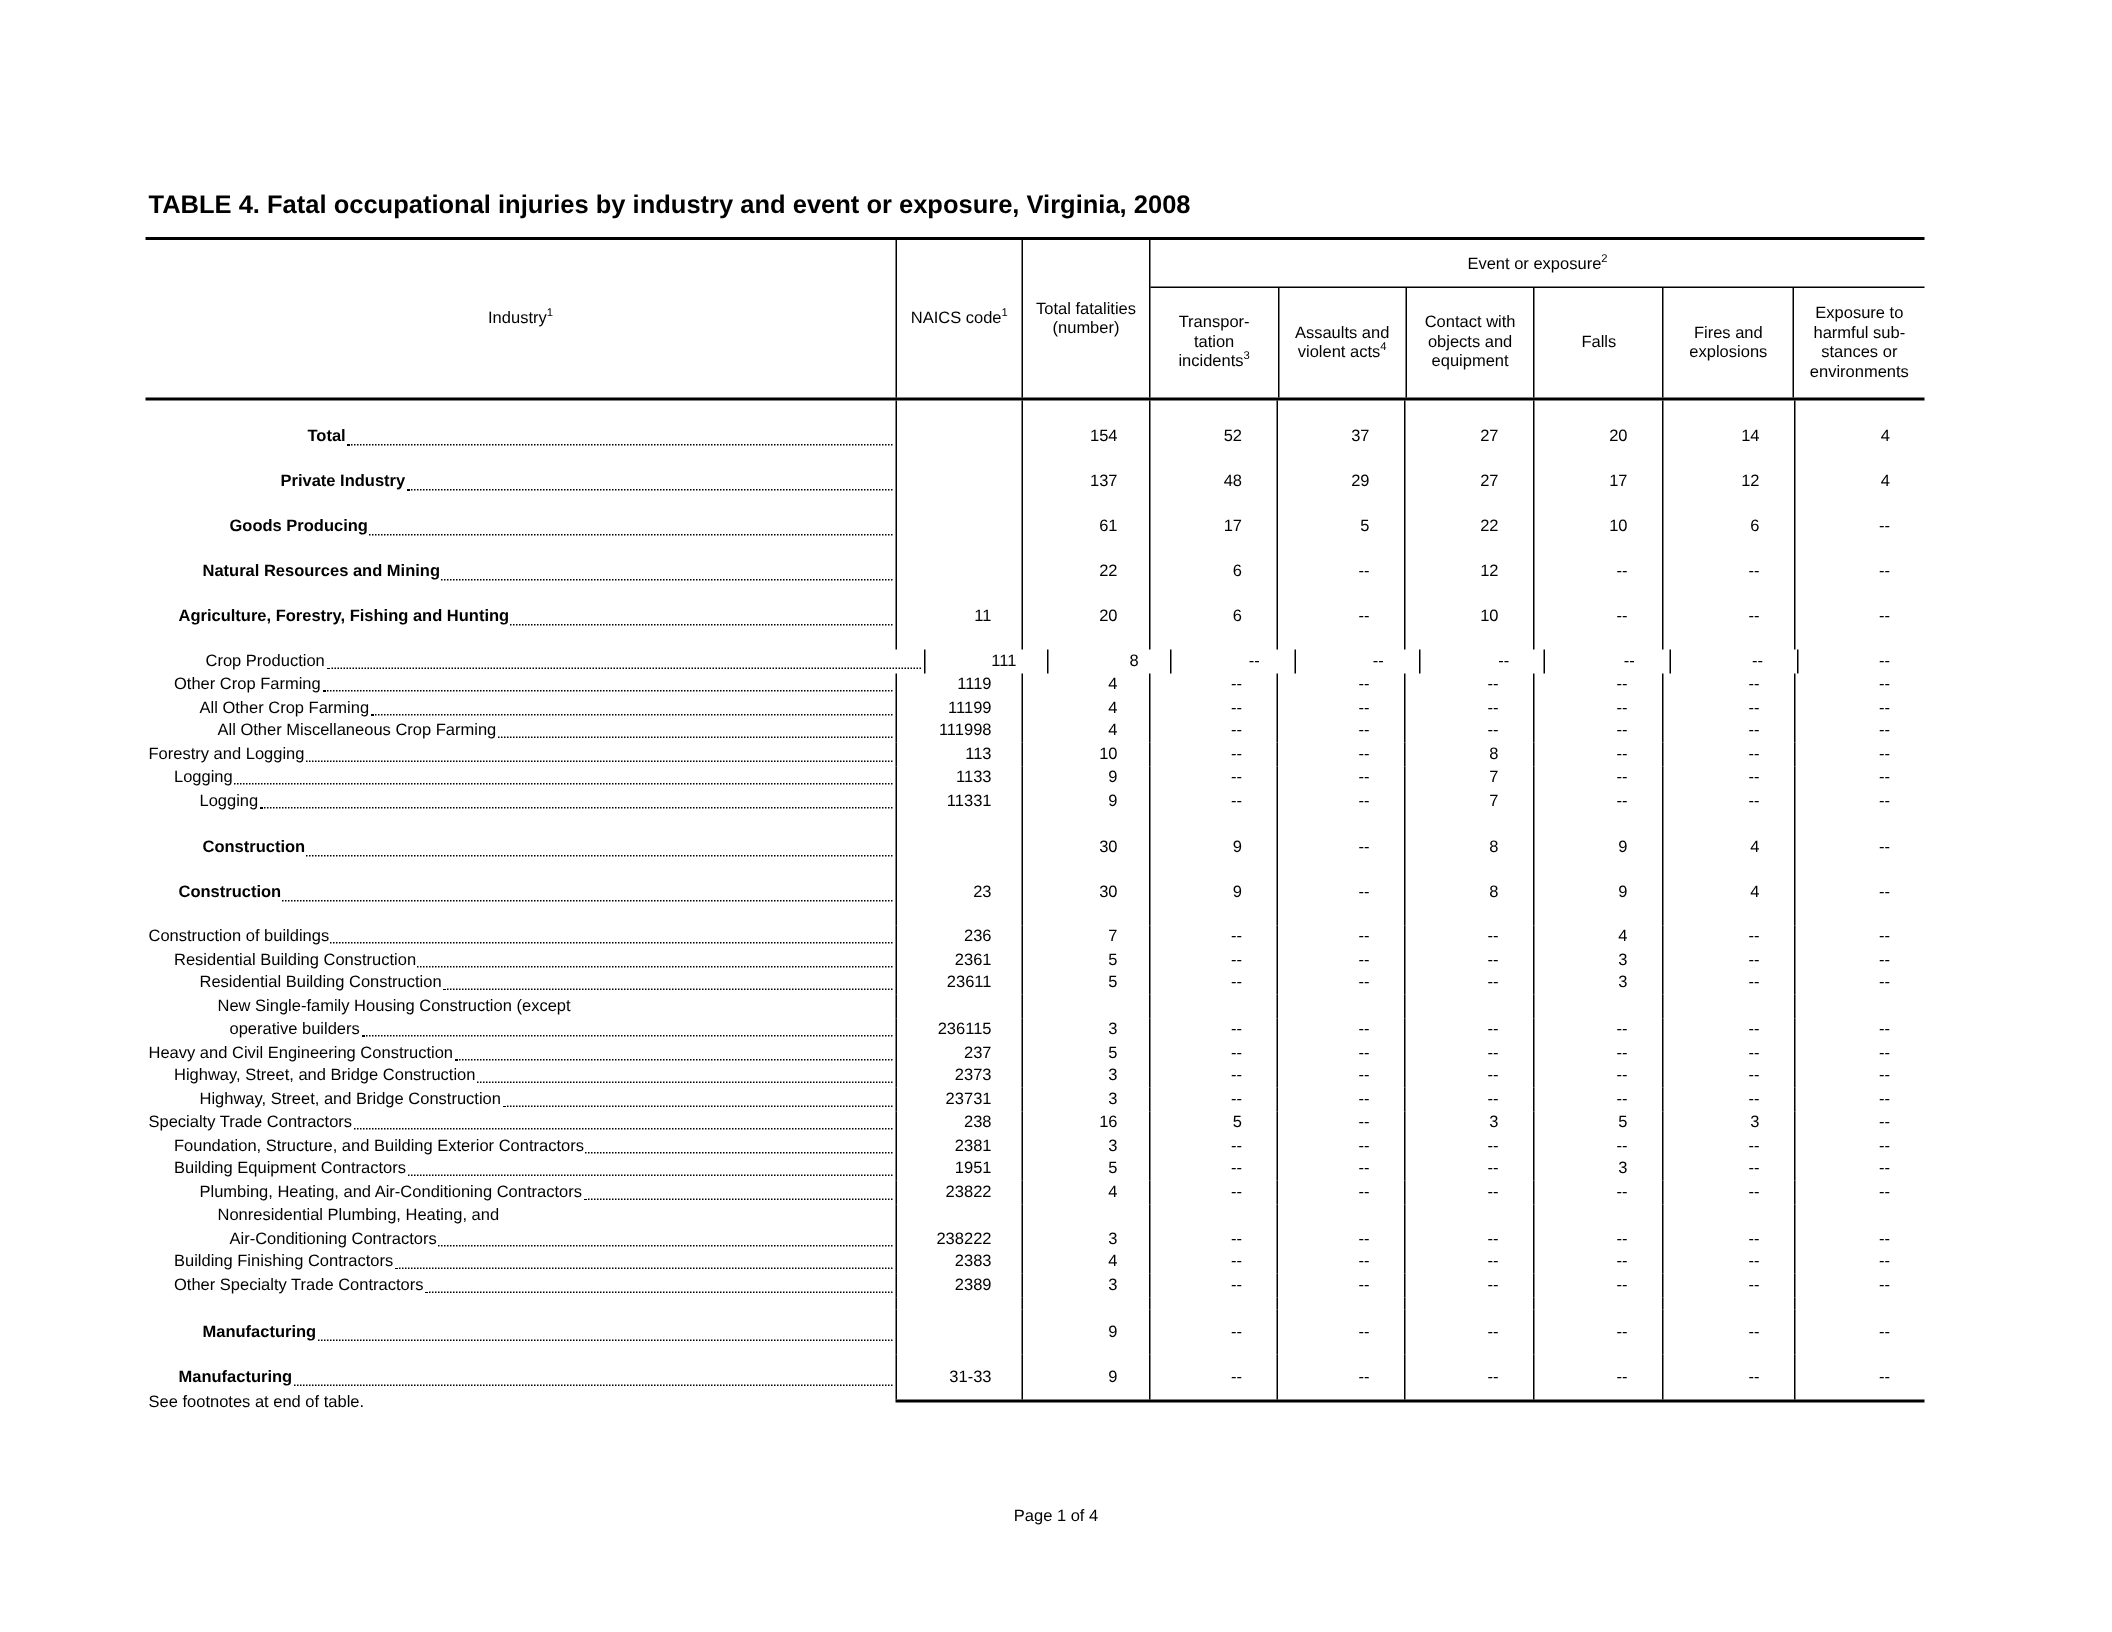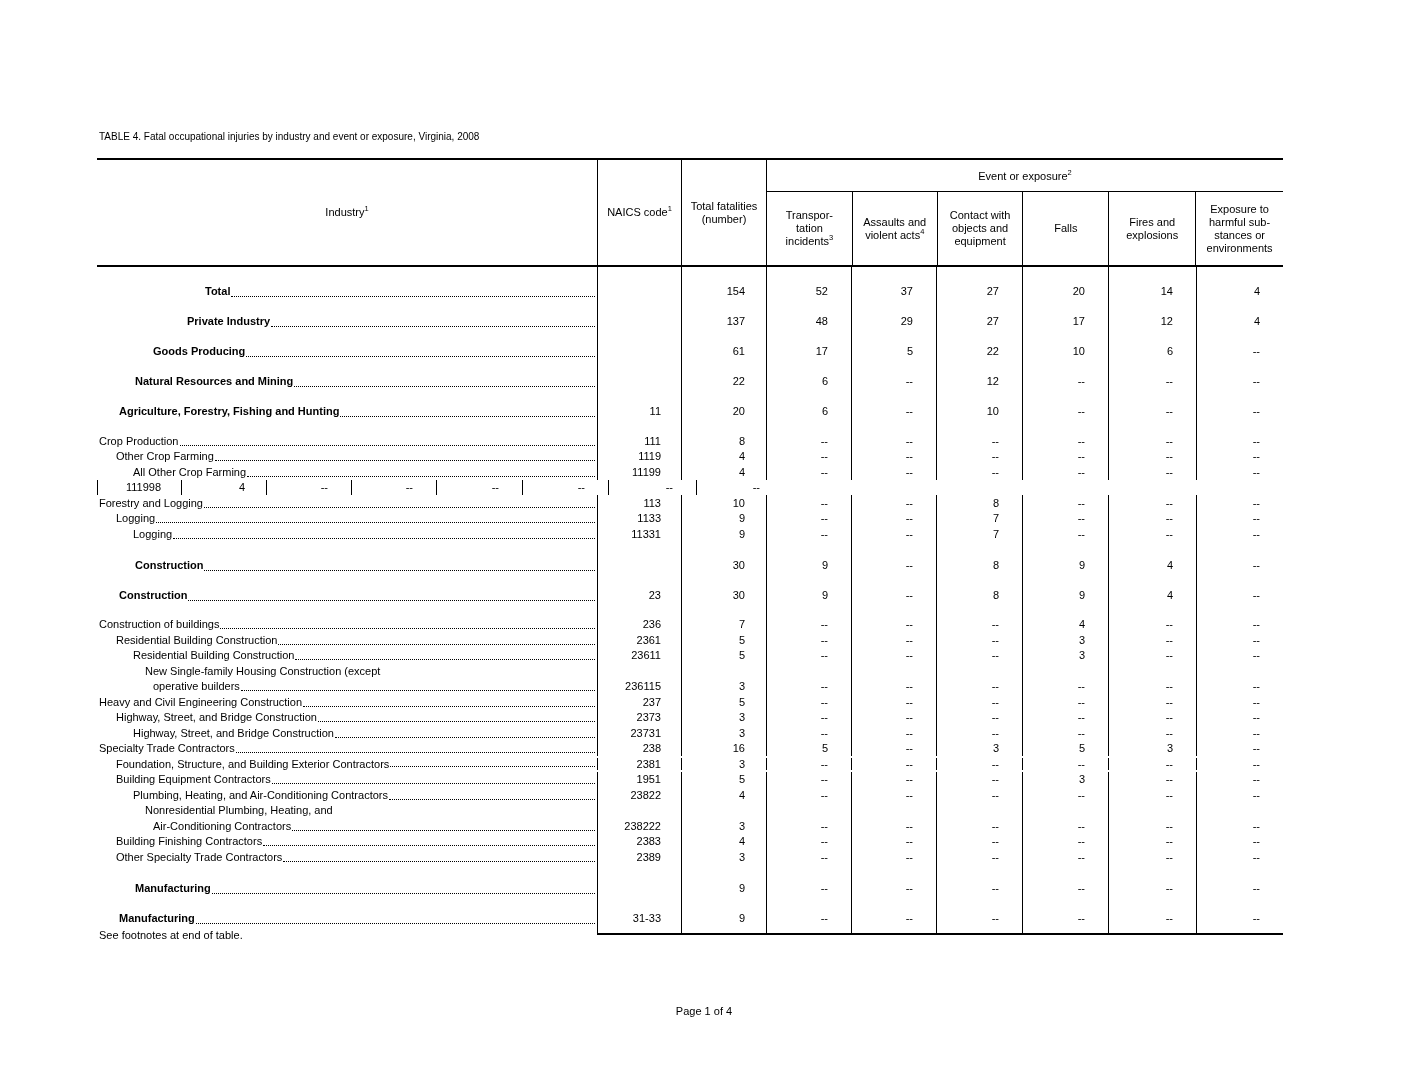--- a/index.html
+++ b/index.html
@@ -1,18 +1,18 @@
 <!DOCTYPE html>
 <html><head>
 <meta charset="utf-8">
 <style>
   html,body{margin:0;padding:0;background:#fff;}
   .page{position:relative;width:1408px;height:1088px;background:#fff;overflow:hidden;
         font-family:"Liberation Sans",sans-serif;color:#000;font-size:11px;}
-  .doc-title{position:absolute;left:99px;top:130px;font-weight:normal;font-size:10px;line-height:13px;}
+  .doc-title{position:absolute;left:99px;top:130px;font-weight:bold;font-size:17px;line-height:13px;}
   .tablewrap{position:absolute;left:97px;top:158px;width:1186px;}
   .hdr{display:flex;border-top:2.5px solid #000;border-bottom:2.5px solid #000;height:105px;box-sizing:content-box;}
   .cell{box-sizing:border-box;}
   .bl{border-left:1.5px solid #000;}
   .c-ind{width:500px;}
   .c-naics{width:84px;}
   .c-tot{width:85px;}
   .c-e0{width:85px;}.c-e1{width:85px;}.c-e2{width:86px;}.c-e3{width:86px;}.c-e4{width:88px;}.c-e5{width:87px;}
   .hcell{display:flex;flex-direction:column;align-items:center;justify-content:center;text-align:center;line-height:13px;}
   .hR{width:517px;display:flex;flex-direction:column;box-sizing:border-box;}
@@ -173,21 +173,21 @@
           <div class="cell c-naics bl num"></div>
           <div class="cell c-tot bl num "></div>
           <div class="cell c-e0 bl num ev"></div>
           <div class="cell c-e1 bl num ev"></div>
           <div class="cell c-e2 bl num ev"></div>
           <div class="cell c-e3 bl num ev"></div>
           <div class="cell c-e4 bl num ev"></div>
           <div class="cell c-e5 bl num ev"></div>
         </div>
         <div class="brow" style="height: 15.5px;">
-          <div class="cell c-ind lblcell" style="padding-left: 2px;">
+          <div class="cell c-ind lblcell" style="padding-left: 2px; margin-left: 38px;">
             <span class="lbl">Crop Production</span>
             <span class="leader"></span>
           </div>
           <div class="cell c-naics bl num">111</div>
           <div class="cell c-tot bl num ">8</div>
           <div class="cell c-e0 bl num ev">--</div>
           <div class="cell c-e1 bl num ev">--</div>
           <div class="cell c-e2 bl num ev">--</div>
           <div class="cell c-e3 bl num ev">--</div>
           <div class="cell c-e4 bl num ev">--</div>
@@ -215,20 +215,24 @@
           <div class="cell c-naics bl num">11199</div>
           <div class="cell c-tot bl num ">4</div>
           <div class="cell c-e0 bl num ev">--</div>
           <div class="cell c-e1 bl num ev">--</div>
           <div class="cell c-e2 bl num ev">--</div>
           <div class="cell c-e3 bl num ev">--</div>
           <div class="cell c-e4 bl num ev">--</div>
           <div class="cell c-e5 bl num ev">--</div>
         </div>
         <div class="brow" style="height: 15.5px;">
+          <div class="cell c-ind lblcell" style="padding-left: 48px;">
+            <span class="lbl">All Other Miscellaneous Crop Farming</span>
+            <span class="leader"></span>
+          </div>
           <div class="cell c-naics bl num">111998</div>
           <div class="cell c-tot bl num ">4</div>
           <div class="cell c-e0 bl num ev">--</div>
           <div class="cell c-e1 bl num ev">--</div>
           <div class="cell c-e2 bl num ev">--</div>
           <div class="cell c-e3 bl num ev">--</div>
           <div class="cell c-e4 bl num ev">--</div>
           <div class="cell c-e5 bl num ev">--</div>
         </div>
         <div class="brow" style="height: 15.5px;">
@@ -441,21 +445,21 @@
           </div>
           <div class="cell c-naics bl num">238</div>
           <div class="cell c-tot bl num ">16</div>
           <div class="cell c-e0 bl num ev">5</div>
           <div class="cell c-e1 bl num ev">--</div>
           <div class="cell c-e2 bl num ev">3</div>
           <div class="cell c-e3 bl num ev">5</div>
           <div class="cell c-e4 bl num ev">3</div>
           <div class="cell c-e5 bl num ev">--</div>
         </div>
-        <div class="brow" style="height: 15.5px; align-items: center;">
+        <div class="brow" style="height: 15.5px;">
           <div class="cell c-ind lblcell" style="padding-left: 19px;">
             <span class="lbl">Foundation, Structure, and Building Exterior Contractors</span>
             <span class="leader"></span>
           </div>
           <div class="cell c-naics bl num">2381</div>
           <div class="cell c-tot bl num ">3</div>
           <div class="cell c-e0 bl num ev">--</div>
           <div class="cell c-e1 bl num ev">--</div>
           <div class="cell c-e2 bl num ev">--</div>
           <div class="cell c-e3 bl num ev">--</div>

